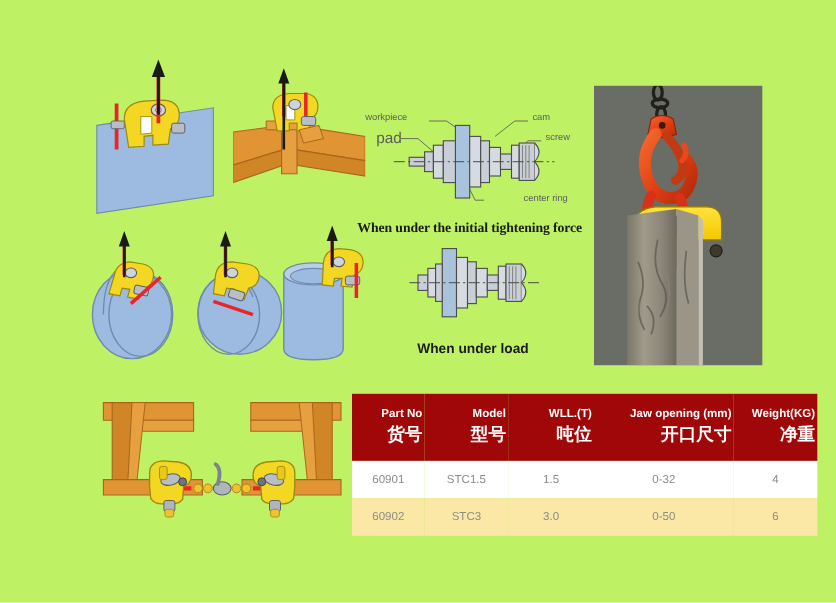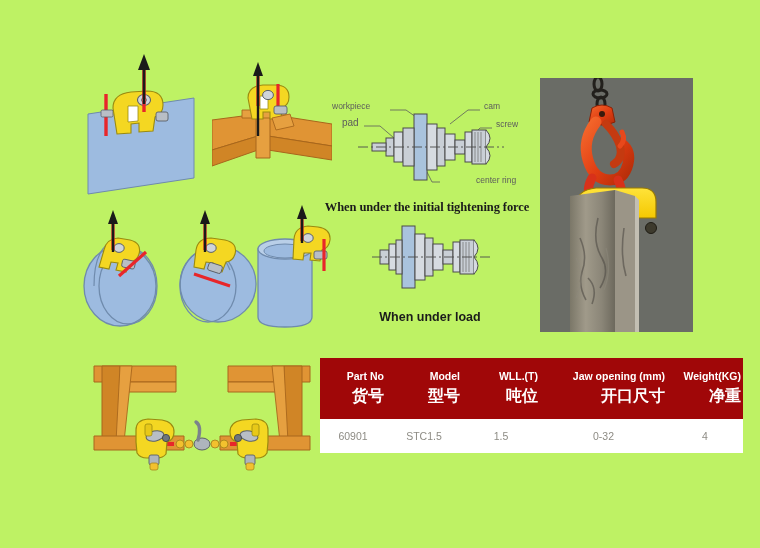--- a/index.html
+++ b/index.html
@@ -269,21 +269,21 @@
       <rect x="144" y="42" width="14" height="34" fill="#c9cfd6" stroke="#4a4a4a" stroke-width="1"></rect>
       <line x1="147" y1="44" x2="147" y2="74" stroke="#6a6a6a" stroke-width="0.7"></line>
       <line x1="150" y1="44" x2="150" y2="74" stroke="#6a6a6a" stroke-width="0.7"></line>
       <line x1="153" y1="44" x2="153" y2="74" stroke="#6a6a6a" stroke-width="0.7"></line>
       <path d="M158 42 q8 8 0 17 q8 9 0 17" fill="#d6dbe1" stroke="#4a4a4a" stroke-width="1"></path>
 
       <line x1="30" y1="59" x2="176" y2="59" stroke="#4a4a4a" stroke-width="0.9" stroke-dasharray="10,3,2,3"></line>
     </svg>
     
     <div class="abs" style="left:4px; top:13px; font-size:8.5px; color:#5c5c5c;">workpiece</div>
-    <div class="abs" style="left:14px; top:29px; font-size:10px; color:#5c5c5c;">pad</div>
+    <div class="abs" style="left:14px; top:29px; font-size:14px; color:#5c5c5c;">pad</div>
     <div class="abs" style="left:156px; top:13px; font-size:8.5px; color:#5c5c5c;">cam</div>
     <div class="abs" style="left:168px; top:31px; font-size:8.5px; color:#5c5c5c;">screw</div>
     <div class="abs" style="left:124px; top:87px; font-size:8.5px; color:#5c5c5c;margin-left:24px;">center ring</div>
   </div>
 
   <div class="abs" id="caption-initial">When under the initial tightening force</div>
 
   <div class="abs" id="diagram-bottom">
     <svg width="125" height="70" viewBox="0 0 125 70">
       <rect x="30" y="4" width="13" height="62" fill="#a9c3dd" stroke="#4a4a4a" stroke-width="1"></rect>
@@ -406,16 +406,23 @@
       </tr>
     </thead>
     <tbody>
       <tr class="row-odd">
         <td>60901</td>
         <td>STC1.5</td>
         <td>1.5</td>
         <td>0-32</td>
         <td>4</td>
       </tr>
+      <tr class="row-even">
+        <td>60902</td>
+        <td>STC3</td>
+        <td>3.0</td>
+        <td>0-50</td>
+        <td>6</td>
+      </tr>
     </tbody>
   </table>
 
 </div>
 
 </body></html>

